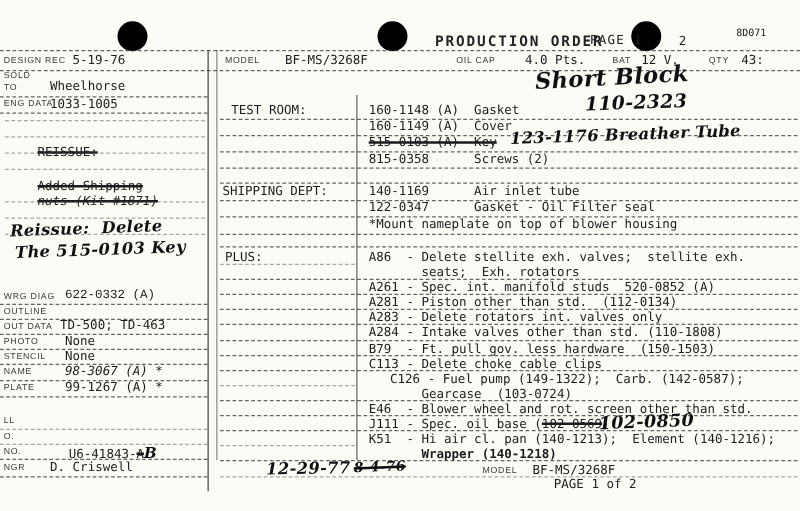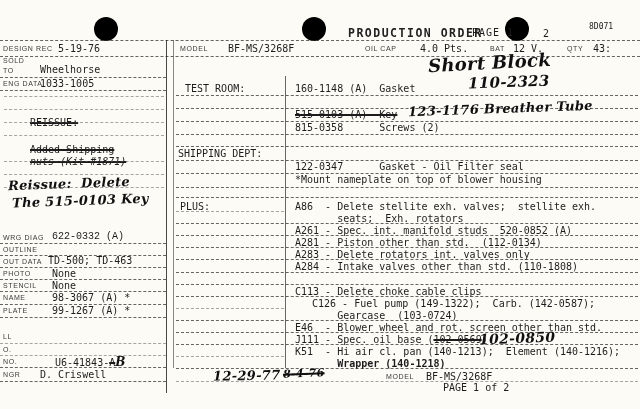--- a/index.html
+++ b/index.html
@@ -77,21 +77,21 @@
   <div class="abs lbl" style="left:3px; top:258px;">OUT DATA</div>
   <div class="abs typed" style="left:48px; top:255px;">TD-500; TD-463</div>
   <div class="hline" style="left:0px; top:267px; width:166px;"></div>
   <div class="abs lbl" style="left:3px; top:270px;">PHOTO</div>
   <div class="abs typed" style="left:52px; top:268px;">None</div>
   <div class="hline" style="left:0px; top:279px; width:166px;"></div>
   <div class="abs lbl" style="left:3px; top:282px;">STENCIL</div>
   <div class="abs typed" style="left:52px; top:280px;">None</div>
   <div class="hline" style="left:0px; top:291px; width:166px;"></div>
   <div class="abs lbl" style="left:3px; top:294px;">NAME</div>
-  <div class="abs typed" style="left:52px; top:292px;">98-3067 (A) *</div>
+  <div class="abs typed" style="left:52px; top:292px;font-style:italic;">98-3067 (A) *</div>
   <div class="hline" style="left:0px; top:304px; width:166px;"></div>
   <div class="abs lbl" style="left:3px; top:307px;">PLATE</div>
   <div class="abs typed" style="left:52px; top:305px;">99-1267 (A) *</div>
   <div class="hline" style="left:0px; top:317px; width:166px;"></div>
 
   <div class="abs lbl" style="left:3px; top:333px;">LL</div>
   <div class="hline faint" style="left:0px; top:343px; width:166px;"></div>
   <div class="abs lbl" style="left:3px; top:346px;">O.</div>
   <div class="hline faint" style="left:0px; top:355px; width:166px;"></div>
   <div class="abs lbl" style="left:3px; top:358px;">NO.</div>
@@ -105,52 +105,55 @@
   <div class="hline faint" style="left:4px; top:109px; width:160px;"></div>
   <div class="hline faint" style="left:4px; top:122px; width:160px;"></div>
   <div class="hline faint" style="left:4px; top:135px; width:160px;"></div>
   <div class="hline faint" style="left:4px; top:161px; width:160px;"></div>
   <div class="hline faint" style="left:4px; top:174px; width:160px;"></div>
   <div class="hline faint" style="left:4px; top:187px; width:160px;"></div>
 
   <div class="abs typed" style="left:185px; top:83px;">TEST ROOM:</div>
   <div class="abs typed" style="left:295px; top:83px;">160-1148 (A)  Gasket</div>
   <div class="hline" style="left:176px; top:95px; width:462px;"></div>
+  <div class="abs typed" style="left:295px; top:96px;">160-1149 (A)  Cover</div>
   <div class="hline" style="left:176px; top:108px; width:462px;"></div>
   <div class="abs typed struck" style="left:295px; top:109px; font-weight:normal;">515-0103 (A)  Key</div>
   <div class="hline" style="left:176px; top:121px; width:462px;"></div>
   <div class="abs typed" style="left:295px; top:122px;">815-0358      Screws (2)</div>
   <div class="hline" style="left:176px; top:134px; width:462px;"></div>
   <div class="hline" style="left:176px; top:146px; width:462px;"></div>
 
   <div class="abs hand" style="left:428px; top:52px; font-size:18px; transform:rotate(-3deg);">Short Block</div>
   <div class="abs hand" style="left:468px; top:73px; font-size:15px; transform:rotate(-2deg);">110-2323</div>
   <div class="abs hand" style="left:408px; top:101px; font-size:13px; transform:rotate(-2deg);">123-1176 Breather Tube</div>
 
   <div class="abs typed" style="left:178px; top:148px;">SHIPPING DEPT:</div>
+  <div class="abs typed" style="left:295px; top:148px;">140-1169      Air inlet tube</div>
   <div class="hline" style="left:176px; top:160px; width:462px;"></div>
   <div class="abs typed" style="left:295px; top:161px;">122-0347      Gasket - Oil Filter seal</div>
   <div class="hline" style="left:176px; top:173px; width:462px;"></div>
   <div class="abs typed" style="left:295px; top:174px;">*Mount nameplate on top of blower housing</div>
   <div class="hline" style="left:176px; top:187px; width:462px;"></div>
   <div class="hline" style="left:176px; top:197px; width:462px;"></div>
 
   <div class="abs typed" style="left:180px; top:201px;">PLUS:</div>
   <div class="abs typed" style="left:295px; top:201px;">A86  - Delete stellite exh. valves;  stellite exh.</div>
   <div class="hline faint" style="left:176px; top:211px; width:108px;"></div>
   <div class="abs typed" style="left:295px; top:213px;">       seats;  Exh. rotators</div>
   <div class="hline" style="left:176px; top:223px; width:462px;"></div>
   <div class="abs typed" style="left:295px; top:225px;">A261 - Spec. int. manifold studs  520-0852 (A)</div>
   <div class="hline" style="left:176px; top:235px; width:462px;"></div>
   <div class="abs typed" style="left:295px; top:237px;">A281 - Piston other than std.  (112-0134)</div>
   <div class="hline" style="left:176px; top:247px; width:462px;"></div>
   <div class="abs typed" style="left:295px; top:249px;">A283 - Delete rotators int. valves only</div>
   <div class="hline" style="left:176px; top:259px; width:462px;"></div>
   <div class="abs typed" style="left:295px; top:261px;">A284 - Intake valves other than std. (110-1808)</div>
   <div class="hline" style="left:176px; top:272px; width:462px;"></div>
+  <div class="abs typed" style="left:295px; top:274px;">B79  - Ft. pull gov. less hardware  (150-1503)</div>
   <div class="hline" style="left:176px; top:284px; width:462px;"></div>
   <div class="abs typed" style="left:295px; top:286px;">C113 - Delete choke cable clips</div>
   <div class="hline" style="left:176px; top:296px; width:462px;"></div>
   <div class="abs typed" style="left:312px; top:298px;">C126 - Fuel pump (149-1322);  Carb. (142-0587);</div>
   <div class="hline faint" style="left:176px; top:308px; width:108px;"></div>
   <div class="abs typed" style="left:295px; top:310px;">       Gearcase  (103-0724)</div>
   <div class="hline" style="left:176px; top:320px; width:462px;"></div>
   <div class="abs typed" style="left:295px; top:322px;">E46  - Blower wheel and rot. screen other than std.</div>
   <div class="hline" style="left:176px; top:332px; width:462px;"></div>
   <div class="abs typed" style="left:295px; top:334px;"><span>J111 - Spec. oil base (</span><span class="struck">102-0569</span><span>)</span></div>

